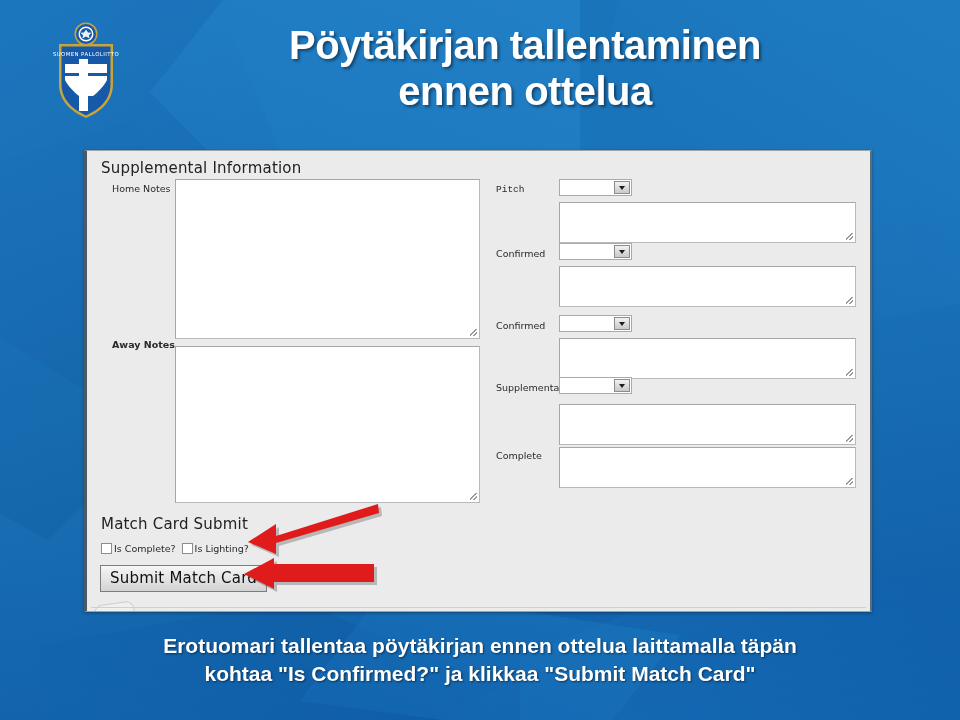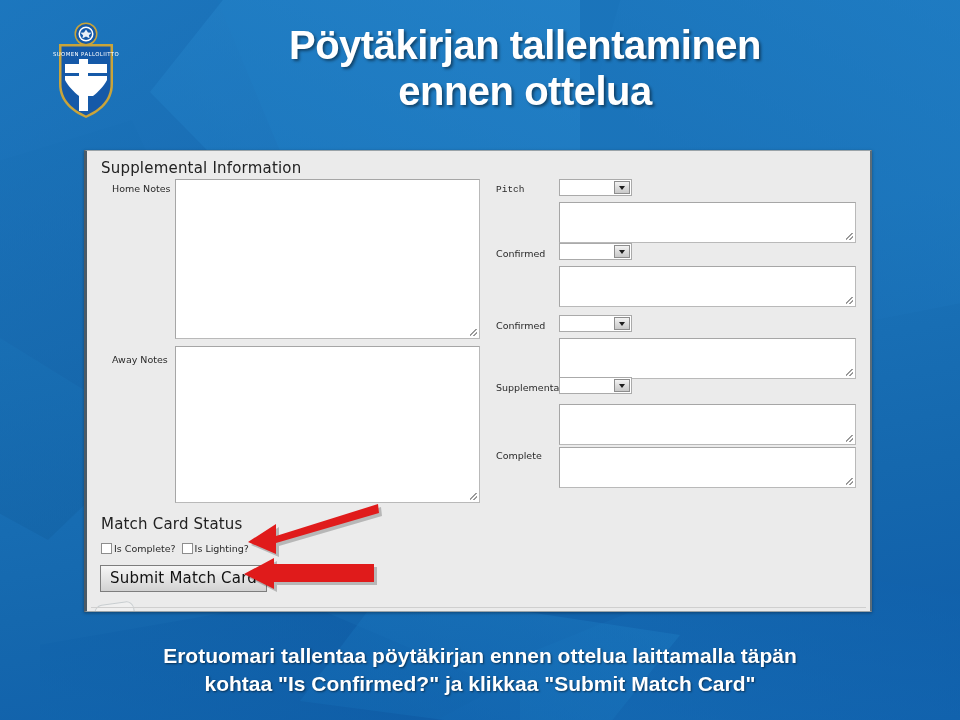--- a/index.html
+++ b/index.html
@@ -217,21 +217,20 @@
   .caption {
     position: absolute;
     left: 40px; top: 632px;
     width: 880px;
     text-align: center;
     color: #ffffff;
     font-size: 21px;
     line-height: 28px;
     font-weight: bold;
     text-shadow: 1px 1px 2px rgba(0,0,0,.5);
-    margin-top: 10px;
   }
   .caption .c2 { display: block; }
 </style>
 </head>
 <body>
 
 <div id="slide">
 
   <div class="bg-layer bg-base"></div>
   <div class="bg-layer">
@@ -274,21 +273,21 @@
   </div>
 
   <div class="shot">
     <div class="shot-inner">
 
       <div class="sec-title left">Supplemental Information</div>
 
       <div class="fld-label" style="left:14px; top:32px;">Home Notes</div>
       <div class="ta" style="left:88px; top:28px; width:305px; height:160px;"></div>
 
-      <div class="fld-label" style="left:14px; top:203px;">Away Notes</div>
+      <div class="fld-label" style="left:14px; top:188px;font-weight:bold;">Away Notes</div>
       <div class="ta" style="left:88px; top:195px; width:305px; height:157px;"></div>
 
 
       <div class="fld-label" style="left:398px; top:33px;font-family:Liberation Mono, monospace;">Pitch</div>
       <div class="dd" style="left:472px; top:28px; width:73px;">
         <span class="dd-btn">
             <i class="caret"></i>
           </span>
       </div>
       <div class="ta" style="left:472px; top:51px; width:297px; height:41px;"></div>
@@ -313,21 +312,21 @@
       <div class="dd" style="left:472px; top:226px; width:73px;">
         <span class="dd-btn">
             <i class="caret"></i>
           </span>
       </div>
       <div class="ta" style="left:472px; top:253px; width:297px; height:41px;"></div>
 
       <div class="fld-label" style="left:398px; top:299px;">Complete</div>
       <div class="ta" style="left:472px; top:296px; width:297px; height:41px;"></div>
 
-      <div class="sec-title status">Match Card Status</div>
+      <div class="sec-title status">Match Card Submit</div>
 
       <div class="cb-row">
         <span class="cb-item">
           <span class="cbox"></span>
           <span class="cb-label">Is Complete?</span>
         </span>
         <span class="cb-item">
           <span class="cbox"></span>
           <span class="cb-label">Is Lighting?</span>
         </span>

